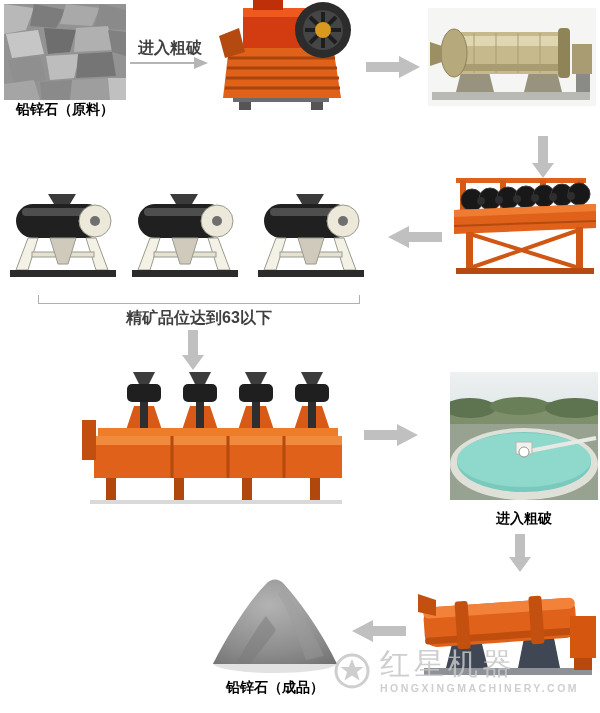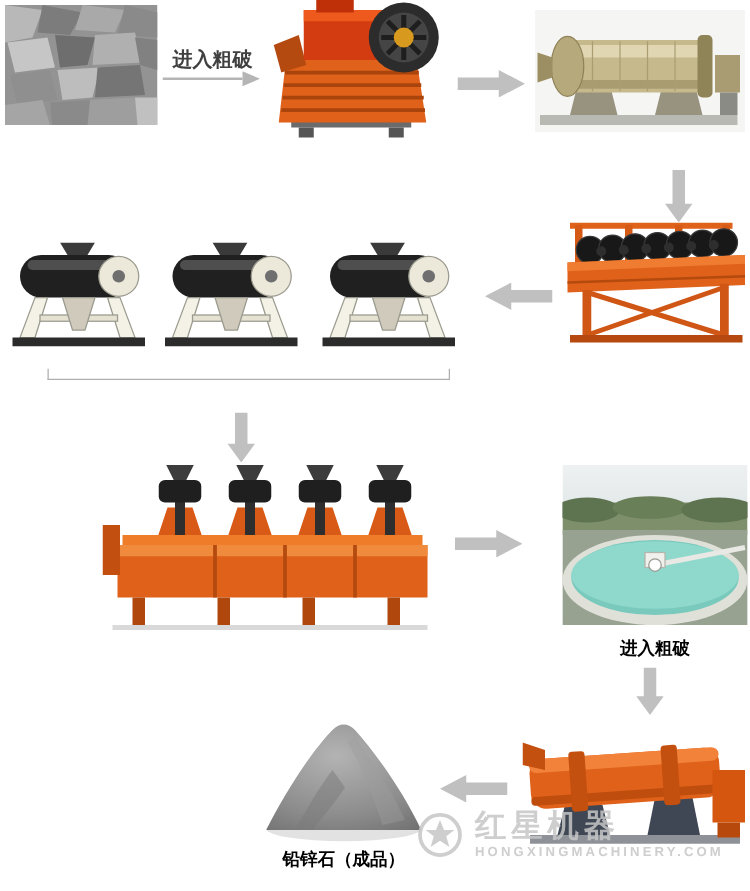--- a/index.html
+++ b/index.html
@@ -7,21 +7,21 @@
   body { font-family:"Liberation Sans","DejaVu Sans",sans-serif; }
   .canvas { position:relative; width:600px; height:713px; background:#fff; overflow:hidden; }
   .art { position:absolute; display:block; }
   .node-label { position:absolute; font-size:14px; font-weight:700; color:#000; text-align:center; white-space:nowrap; }
   .annot { position:absolute; font-size:16px; font-weight:700; color:#404040; text-align:center; white-space:nowrap; }
   .arrow { position:absolute; }
   .bracket { position:absolute; left:38px; top:295px; width:322px; height:9px;
              border-left:1px solid #b0b0b0; border-right:1px solid #b0b0b0; border-bottom:1px solid #b0b0b0; }
   .watermark { position:absolute; left:332px; top:648px; display:flex; align-items:center; gap:8px;
                color:rgba(197,197,197,0.85); z-index:5; }
-  .wm-brand { font-size:25px; font-weight:700; letter-spacing:4px; line-height:1.05; }
+  .wm-brand { font-size:30px; font-weight:400; letter-spacing:4px; line-height:1.05; }
   .wm-url { font-size:10.5px; font-weight:700; letter-spacing:2.5px; margin-top:2px; }
 </style>
 </head>
 <body>
 
 <div class="canvas">
 
   <svg width="0" height="0" style="position:absolute" aria-hidden="true">
     <defs>
       <g id="magsep">
@@ -59,20 +59,21 @@
     <polygon points="72,24 104,22 110,46 70,48" fill="#b0b0b0"></polygon>
     <polygon points="104,26 122,28 122,52 108,48" fill="#818181"></polygon>
     <polygon points="4,56 36,52 42,76 10,80" fill="#8f8f8f"></polygon>
     <polygon points="42,52 76,50 70,74 46,76" fill="#bdbdbd"></polygon>
     <polygon points="74,50 108,48 112,72 72,74" fill="#757575"></polygon>
     <polygon points="0,80 30,76 36,96 0,96" fill="#a5a5a5"></polygon>
     <polygon points="36,78 70,76 66,96 38,96" fill="#8a8a8a"></polygon>
     <polygon points="68,76 104,74 108,96 66,96" fill="#9e9e9e"></polygon>
     <polygon points="104,74 122,74 122,96 106,96" fill="#c0c0c0"></polygon>
   </svg>
+  <div class="node-label" style="left:4px;top:101px;width:122px">铅锌石（原料）</div>
 
   <div class="annot" style="left:128px;top:38px;width:84px">进入粗破</div>
   <svg class="arrow" style="left:130px;top:56px" width="78" height="14" viewBox="0 0 78 14">
     <line x1="0" y1="7" x2="64" y2="7" stroke="#b5b5b5" stroke-width="2"></line>
     <polygon points="64,1 78,7 64,13" fill="#b5b5b5"></polygon>
   </svg>
 
   <svg class="art" style="left:213px;top:0px" width="142" height="112" viewBox="0 0 142 112">
     <rect x="20" y="96" width="96" height="6" fill="#6b6b6b"></rect>
     <rect x="26" y="102" width="12" height="8" fill="#555"></rect>
@@ -169,20 +170,21 @@
       <use href="#magsep"></use>
     </svg>
   <svg class="art" style="left:130px;top:194px" width="112" height="88" viewBox="0 0 112 88">
       <use href="#magsep"></use>
     </svg>
   <svg class="art" style="left:256px;top:194px" width="112" height="88" viewBox="0 0 112 88">
       <use href="#magsep"></use>
     </svg>
 
   <div class="bracket"></div>
+  <div class="annot" style="left:38px;top:308px;width:322px">精矿品位达到63以下</div>
 
   <svg class="arrow" style="left:182px;top:330px" width="22" height="40" viewBox="0 0 22 40">
     <polygon points="6,0 6,25 0,25 11,40 22,25 16,25 16,0" fill="#c0c0c0"></polygon>
   </svg>
 
   <svg class="art" style="left:82px;top:370px" width="268" height="136" viewBox="0 0 268 136">
     <g>
       <polygon points="44,60 80,60 72,36 52,36" fill="#d85a16"></polygon>
       <rect x="58" y="30" width="8" height="30" fill="#2e2e2e"></rect>
       <rect x="45" y="14" width="34" height="18" rx="5" fill="#1f1f1f"></rect>

